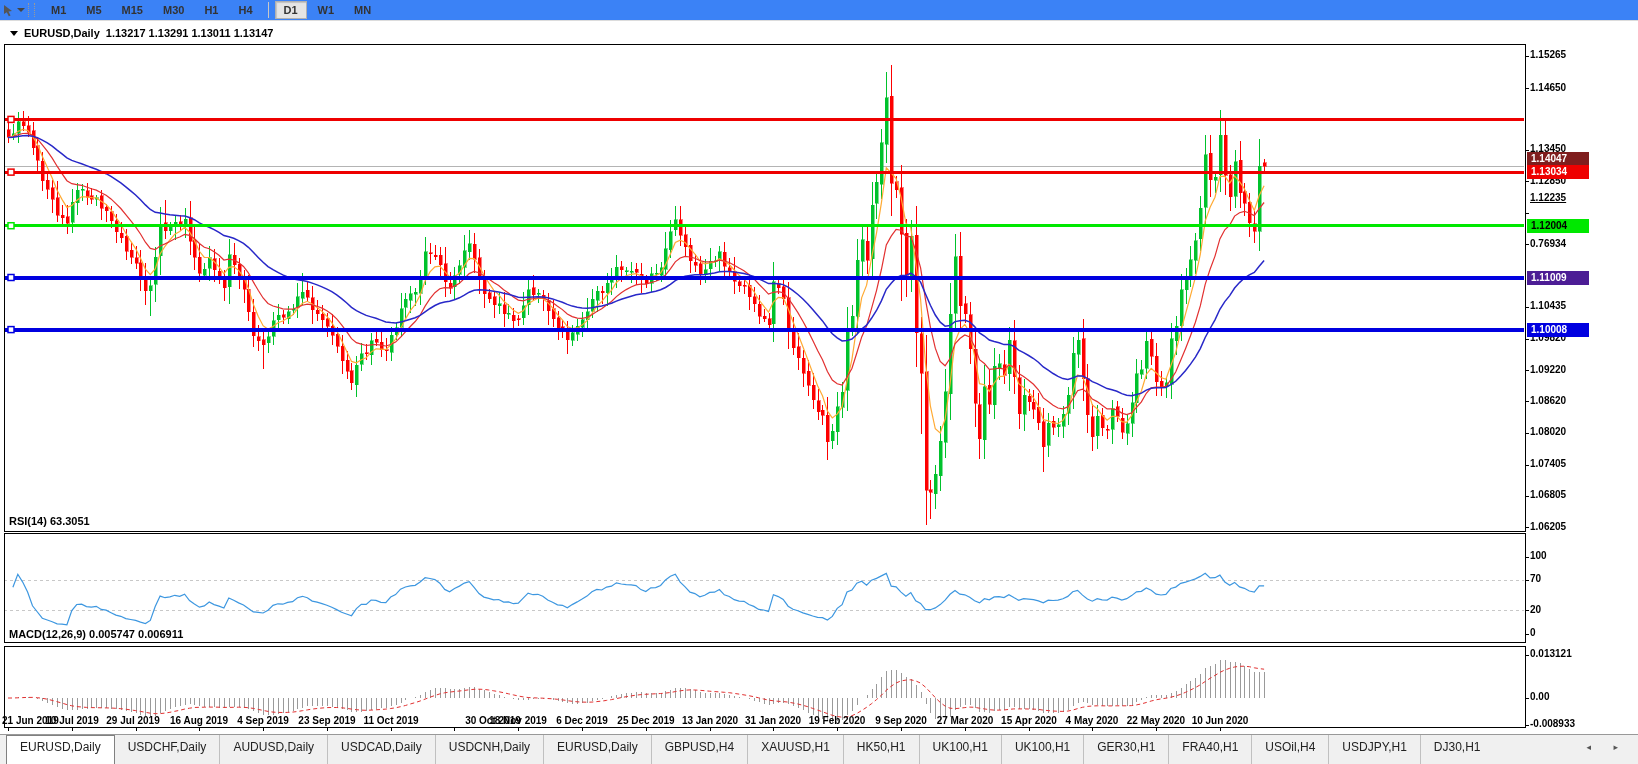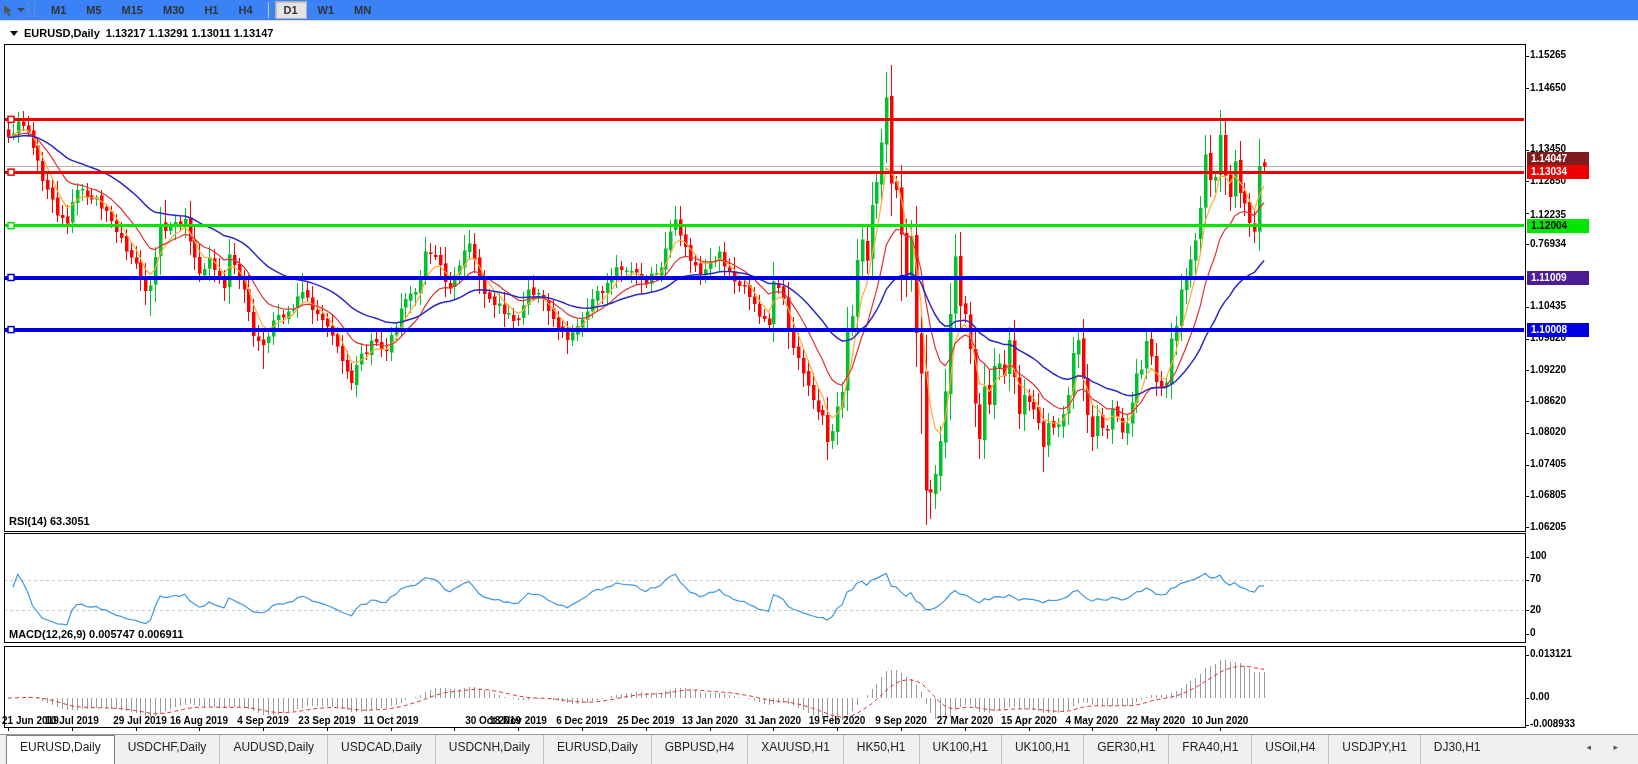--- a/index.html
+++ b/index.html
@@ -918,21 +918,21 @@
       <span>EURUSD,Daily</span>
       <span>1.13217 1.13291 1.13011 1.13147</span>
     </div>
     <div class="indlab" style="top:494px">RSI(14) 63.3051</div>
     <div class="indlab" style="top:607px">MACD(12,26,9) 0.005747 0.006911</div>
     <div id="axis-labels">
         <div class="axlab" style="top: 28.0212px;">1.15265</div>
         <div class="axlab" style="top: 61px;">1.14650</div>
         <div class="axlab" style="top: 122.474px;">1.13450</div>
         <div class="axlab" style="top: 153.698px;">1.12850</div>
-        <div class="axlab" style="top: 188px; text-decoration: underline;">1.12235</div>
+        <div class="axlab" style="top: 171px; text-decoration: underline;">1.12235</div>
         <div class="axlab" style="top: 216.926px;">0.76934</div>
         <div class="axlab" style="top: 279.374px;">1.10435</div>
         <div class="axlab" style="top: 311.379px;">1.09820</div>
         <div class="axlab" style="top: 342.603px;">1.09220</div>
         <div class="axlab" style="top: 373.827px;">1.08620</div>
         <div class="axlab" style="top: 405.051px;">1.08020</div>
         <div class="axlab" style="top: 437.056px;">1.07405</div>
         <div class="axlab" style="top: 468.28px;">1.06805</div>
         <div class="axlab" style="top: 499.504px;">1.06205</div>
         <div class="axlab" style="top: 529px;">100</div>
@@ -945,21 +945,21 @@
         <div class="badge" style="top: 138.242px; background: rgb(0, 0, 0); color: rgb(255, 255, 255);">1.13147</div>
         <div class="badge" style="top: 91.406px; background: #7f1d1d; color: rgb(255, 255, 255); margin-top: 40px;">1.14047</div>
         <div class="badge" style="top: 144.122px; background: rgb(238, 0, 0); color: rgb(255, 255, 255);">1.13034</div>
         <div class="badge" style="top: 197.724px; background: rgb(0, 232, 0); color: rgb(0, 0, 0);">1.12004</div>
         <div class="badge" style="top: 249.503px; background: #4c1d95; color: rgb(255, 255, 255);">1.11009</div>
         <div class="badge" style="top: 301.596px; background: rgb(0, 0, 224); color: rgb(255, 255, 255);">1.10008</div>
       </div>
     <div id="date-labels">
         <div class="datelab" style="text-align: left; left: 2px; top: 694px;">21 Jun 2019</div>
         <div class="datelab" style="left: 34px; top: 694px;">10 Jul 2019</div>
-        <div class="datelab" style="left: 102px; top: 694px;">29 Jul 2019</div>
+        <div class="datelab" style="left: 84px; top: 694px; padding-left: 11px;">29 Jul 2019</div>
         <div class="datelab" style="left: 161px; top: 694px;">16 Aug 2019</div>
         <div class="datelab" style="left: 225px; top: 694px;">4 Sep 2019</div>
         <div class="datelab" style="left: 289px; top: 694px;">23 Sep 2019</div>
         <div class="datelab" style="left: 353px; top: 694px;">11 Oct 2019</div>
         <div class="datelab" style="left: 416px; top: 694px; padding-left: 39px;">30 Oct 2019</div>
         <div class="datelab" style="left: 480px; top: 694px;">18 Nov 2019</div>
         <div class="datelab" style="left: 544px; top: 694px;">6 Dec 2019</div>
         <div class="datelab" style="left: 608px; top: 694px;">25 Dec 2019</div>
         <div class="datelab" style="left: 672px; top: 694px;">13 Jan 2020</div>
         <div class="datelab" style="left: 735px; top: 694px;">31 Jan 2020</div>

